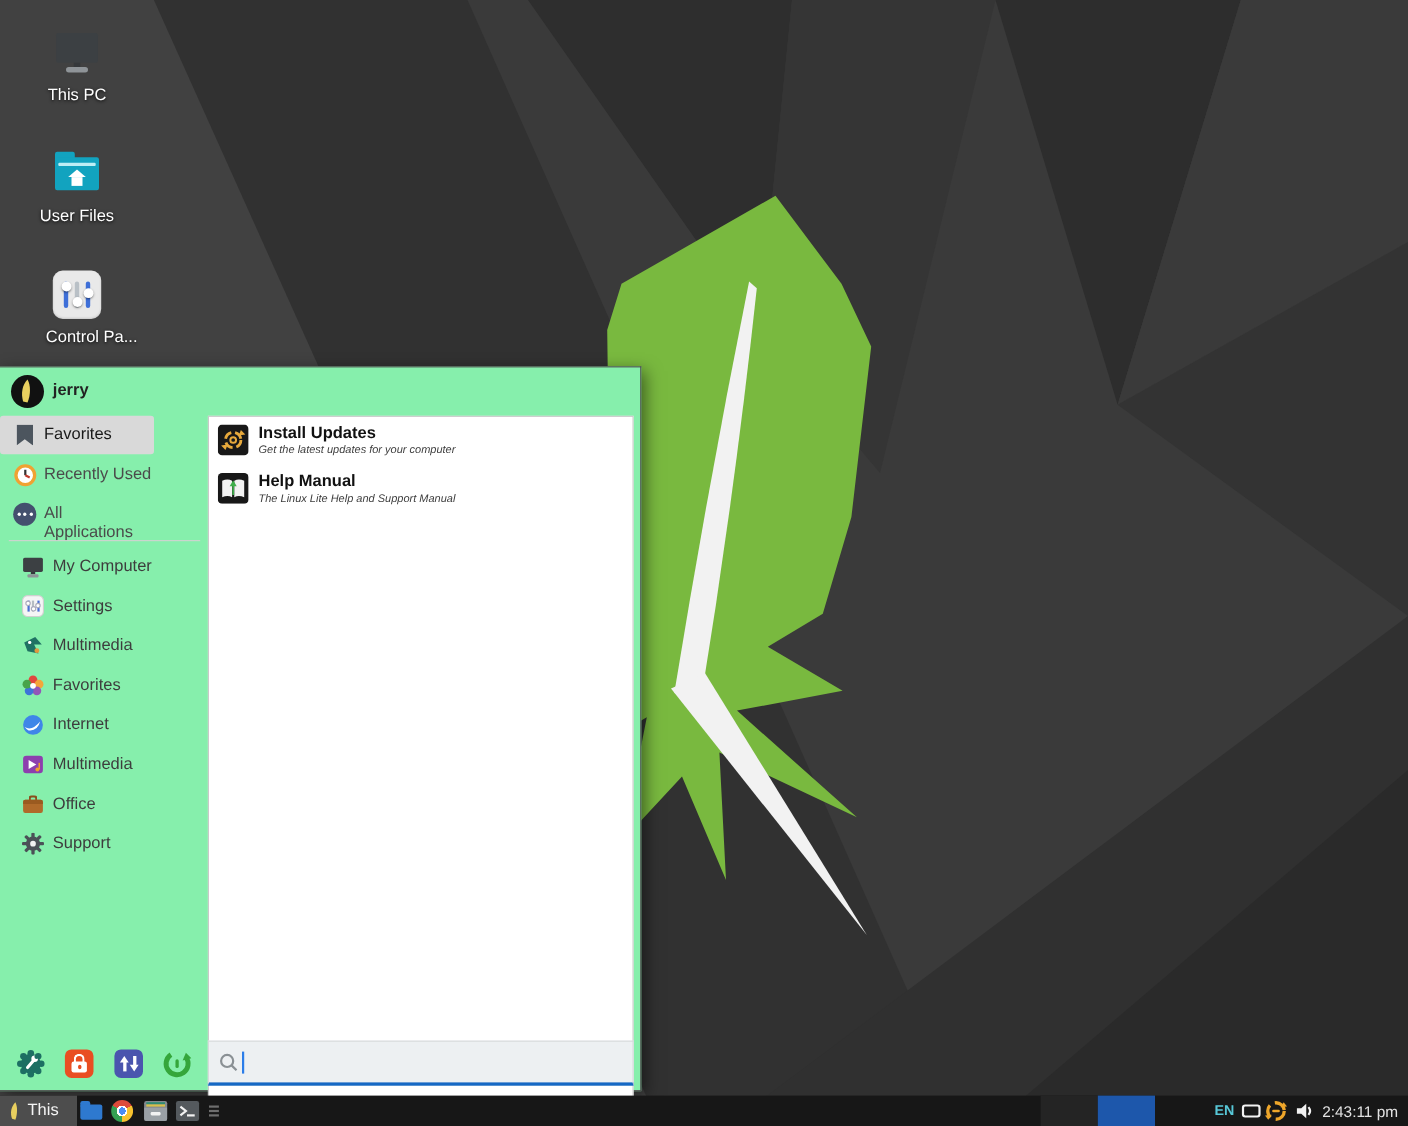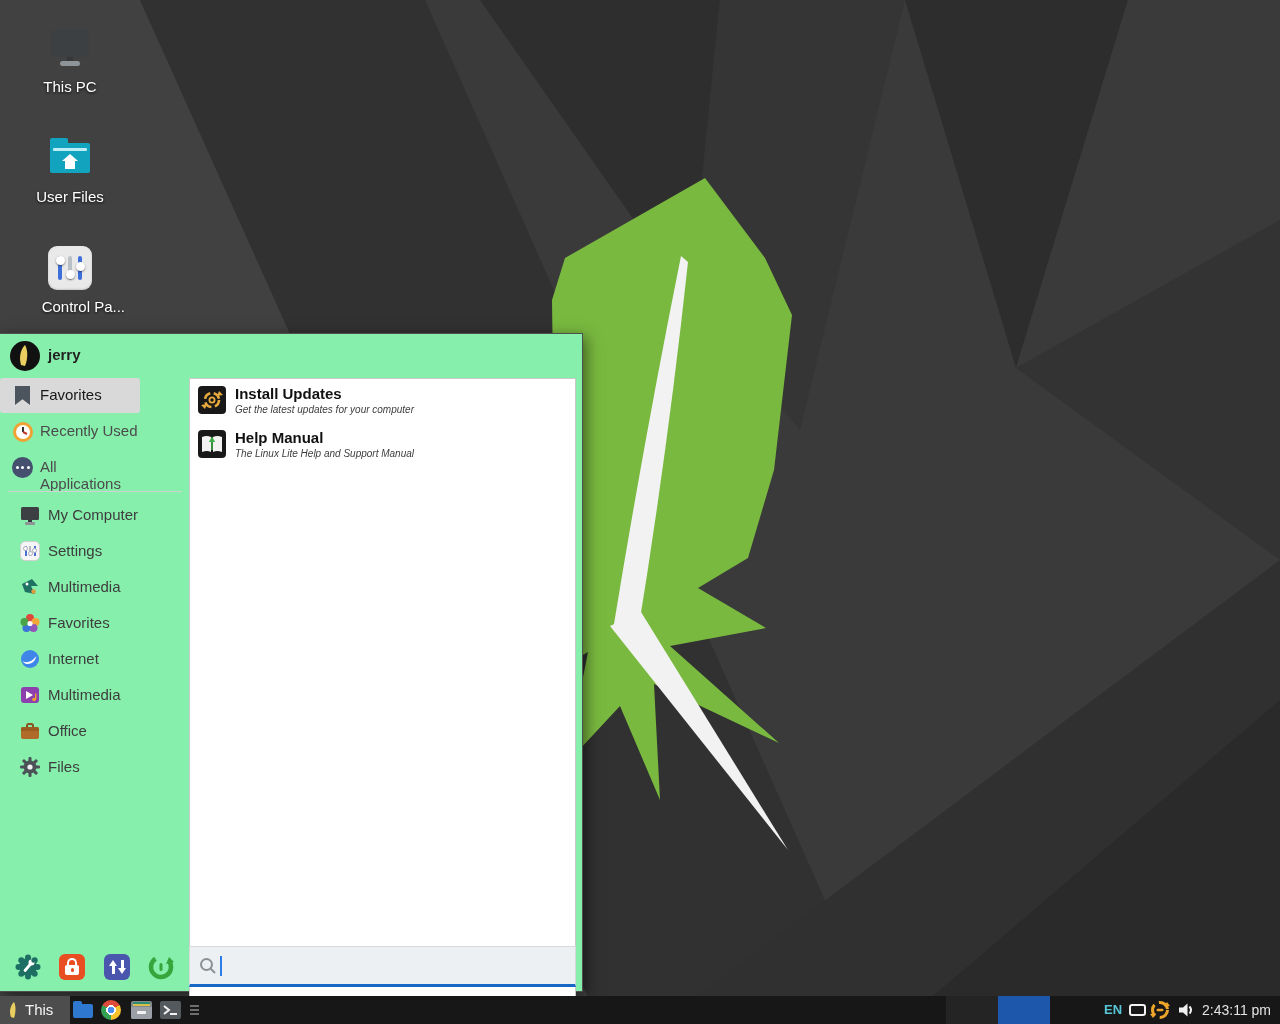--- a/index.html
+++ b/index.html
@@ -298,21 +298,21 @@
           <g fill="#4b5157">
             <rect x="8.5" y="0" width="3" height="20" rx="1"></rect>
             <rect x="8.5" y="0" width="3" height="20" rx="1" transform="rotate(45 10 10)"></rect>
             <rect x="8.5" y="0" width="3" height="20" rx="1" transform="rotate(90 10 10)"></rect>
             <rect x="8.5" y="0" width="3" height="20" rx="1" transform="rotate(135 10 10)"></rect>
             <circle cx="10" cy="10" r="6.5"></circle>
           </g>
           <circle cx="10" cy="10" r="2.6" fill="#f1f1f1"></circle>
         </svg>
       </div>
-      <div class="txt">Files</div>
+      <div class="txt">Support</div>
     </div>
 
     <div id="applist">
       <div class="app-row" style="top:4px;">
         <div class="aicn">
           <svg width="28" height="28" viewBox="0 0 28 28">
             <rect x="0" y="0" width="28" height="28" rx="4" fill="#181818"></rect>
             <circle cx="14" cy="14" r="7" fill="none" stroke="#e7a93c" stroke-width="2.6" stroke-dasharray="8 3.5"></circle>
             <circle cx="14" cy="14" r="2.6" fill="none" stroke="#e7a93c" stroke-width="1.8"></circle>
             <polygon points="21,5 25,9 19,10" fill="#e7a93c"></polygon>

